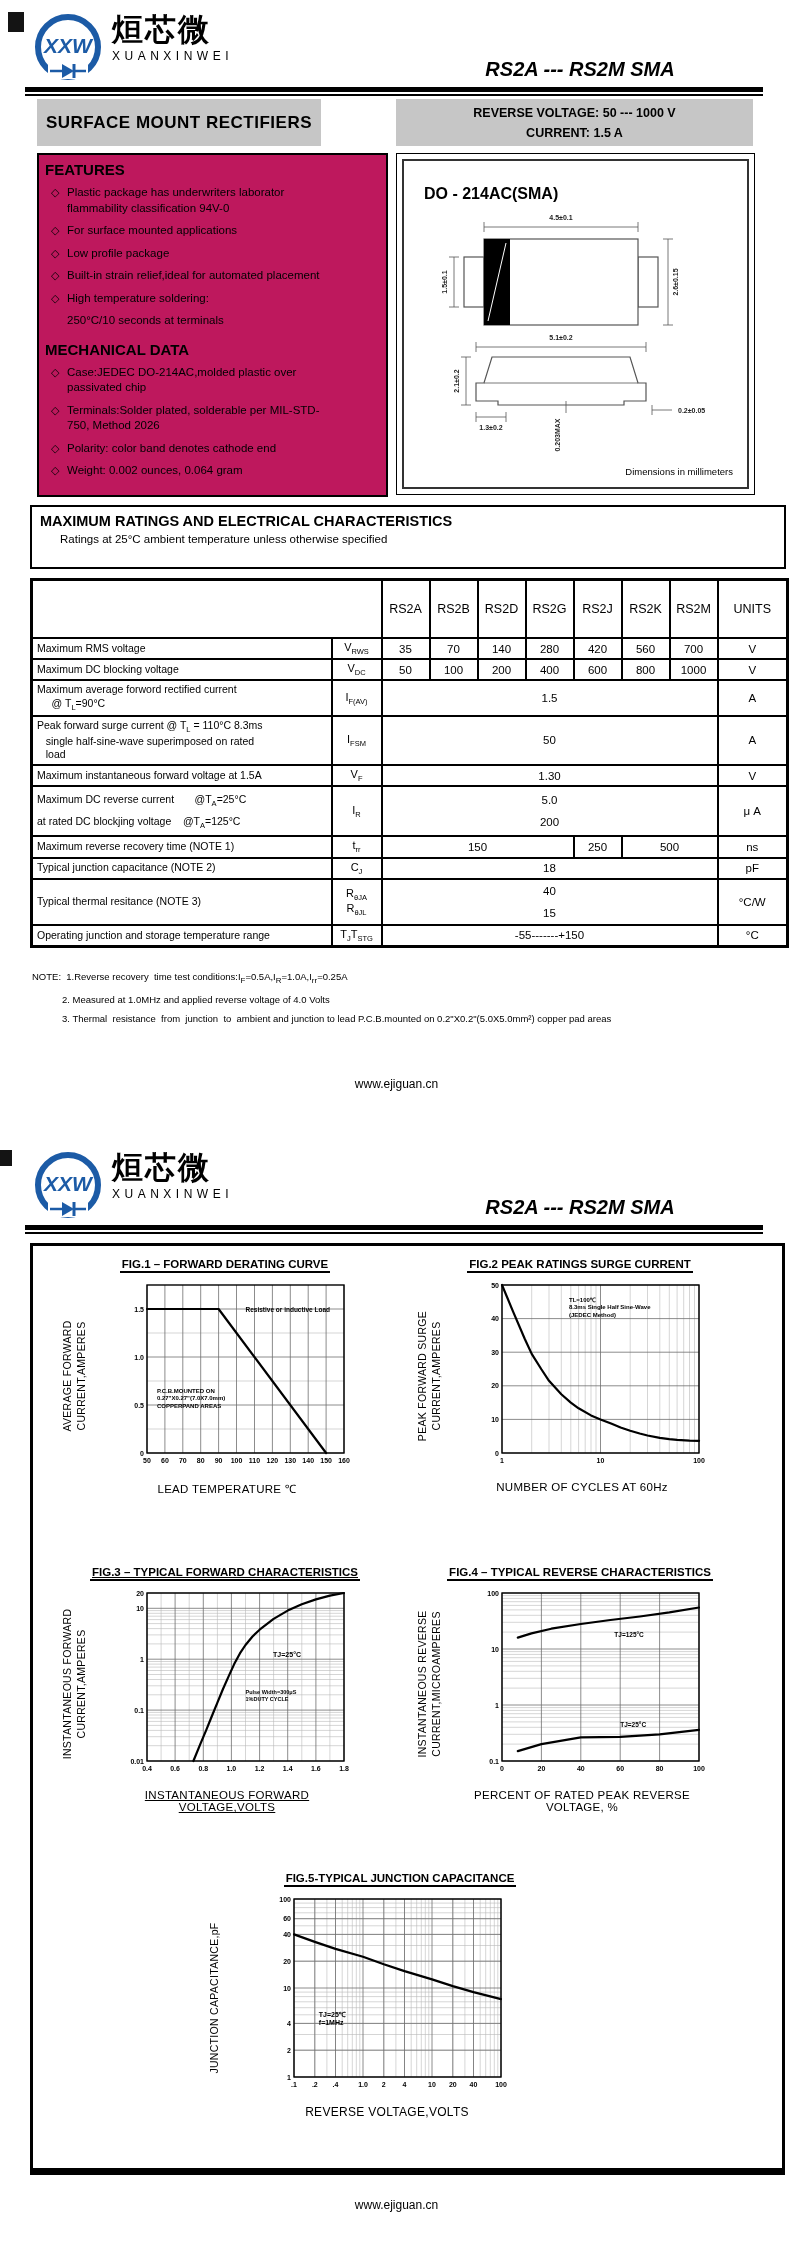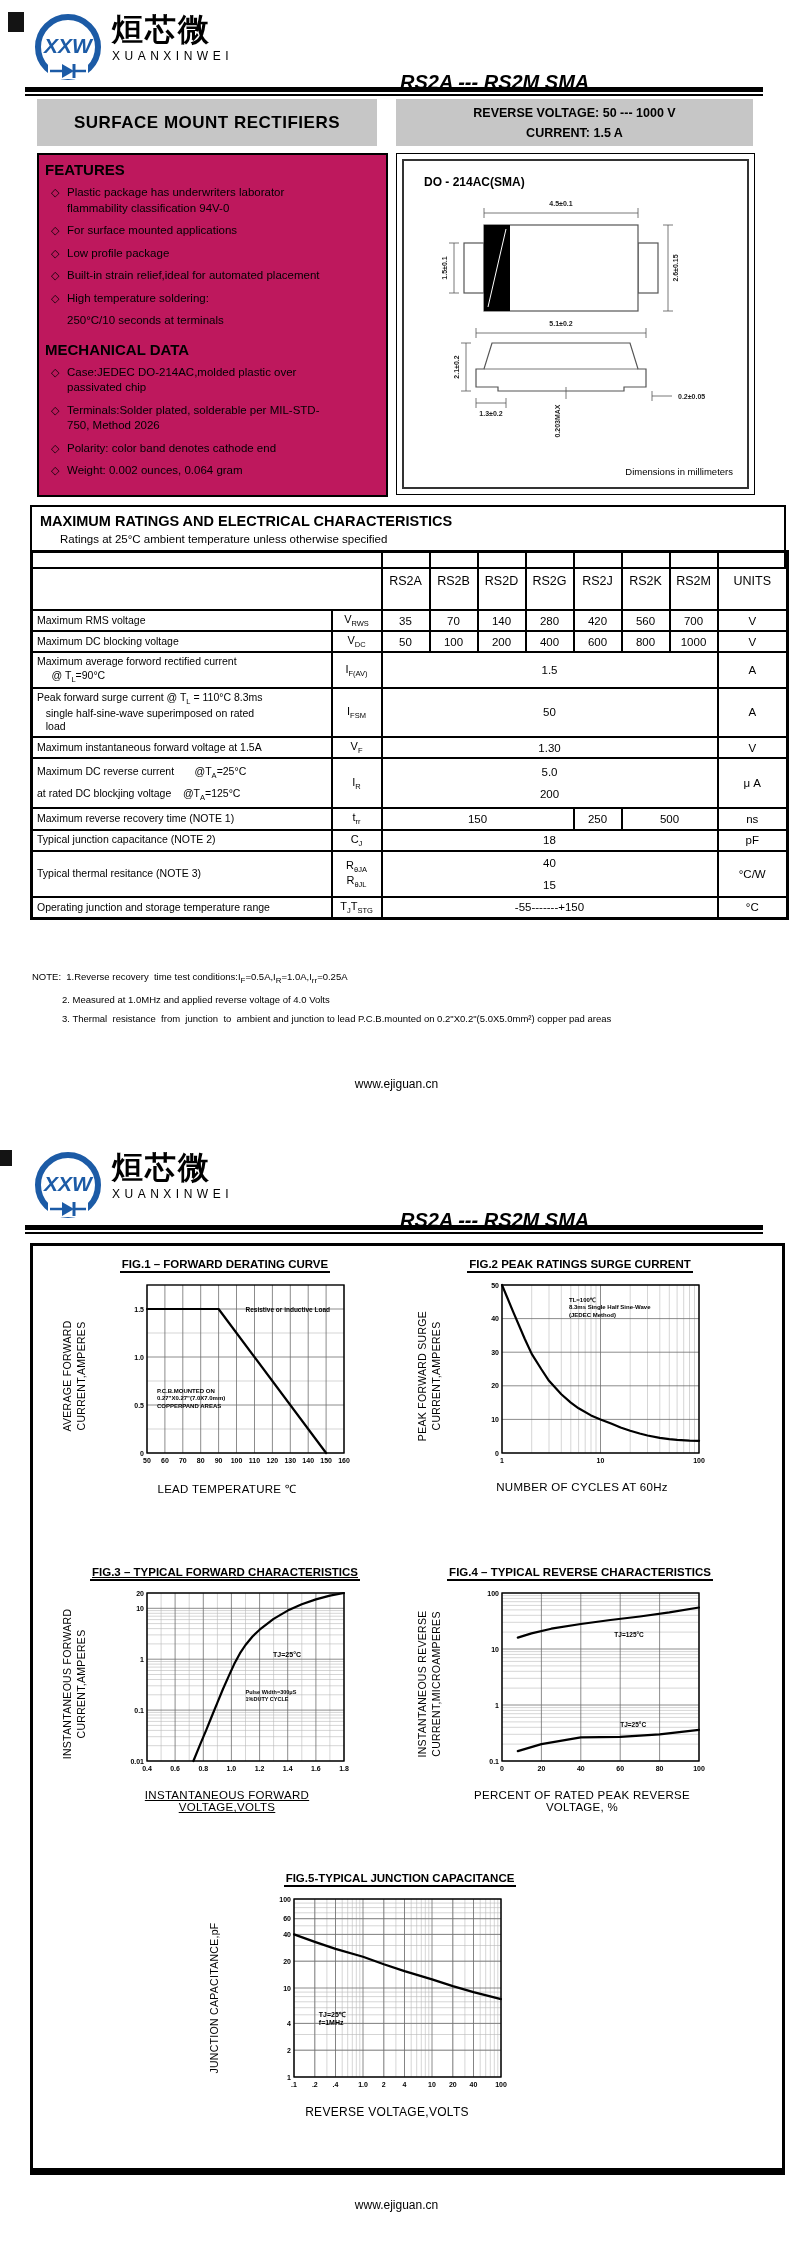--- a/index.html
+++ b/index.html
@@ -5,39 +5,39 @@
   html,body{margin:0;padding:0;background:#888;}
   body{font-family:"Liberation Sans",sans-serif;color:#000;}
   .page{position:relative;width:793px;height:2244px;background:#fff;margin:0 auto;overflow:hidden;}
   .abs{position:absolute;}
   .scan-mark{position:absolute;background:#141414;}
 
   
   .logo{display:flex;align-items:flex-start;}
   .logo-cn{font-size:31px;font-weight:bold;letter-spacing:2px;line-height:1.05;}
   .logo-en{font-size:12px;letter-spacing:4.5px;margin-top:2px;text-align:right;}
-  .doc-title{font-size:20px;font-weight:bold;font-style:italic;text-align:left;margin-top:13px;}
+  .doc-title{font-size:20px;font-weight:bold;font-style:italic;text-align:center;}
   .rule{position:absolute;left:25px;width:738px;}
   .rule .r1{height:5px;background:#000;}
   .rule .r2{height:2px;background:#000;margin-top:2px;}
 
   .graybox{position:absolute;background:#c6c6c6;display:flex;flex-direction:column;justify-content:center;align-items:center;}
   .gb-left{font-size:17px;font-weight:bold;letter-spacing:0.5px;}
   .gb-right{font-size:12.5px;font-weight:bold;line-height:1.6;}
 
   .box{position:absolute;border:2px solid #000;background:#be185d;}
   .sec-head{font-size:15px;font-weight:bold;margin:6px 0 4px 6px;}
   .fitem{display:flex;font-size:11.5px;margin:7px 4px 7px 12px;line-height:1.35;}
   .fitem .dia{width:16px;flex:0 0 16px;font-size:11px;}
   .fitem .dia.sp{visibility:hidden;}
   .fitem .ftext{white-space:pre-wrap;}
 
   .pkgbox{position:absolute;border:1.5px solid #000;}
   .pkgbox .inner{position:absolute;left:5px;top:5px;right:5px;bottom:5px;border:2.5px solid #333;}
-  .pkg-name{font-size:12px;font-weight:bold;margin:14px 0 0 20px;}
+  .pkg-name{font-size:16px;font-weight:bold;margin:24px 0 0 20px;}
   .pkg-note{position:absolute;right:14px;bottom:10px;font-size:9.5px;}
   .dimtext{font:bold 7px "Liberation Sans",sans-serif;fill:#222;}
   .dimline{stroke:#555;stroke-width:0.8;}
   .bodyline{stroke:#555;stroke-width:1.2;fill:#fff;}
 
   .rhead-box{position:absolute;border:2.5px solid #000;}
   .rhead{font-size:14.5px;font-weight:bold;margin:6px 0 0 8px;}
   .rsub{font-size:11.5px;margin:4px 0 0 28px;}
 
   table.rt{border-collapse:collapse;table-layout:fixed;width:756px;border:3px solid #000;}
@@ -97,21 +97,21 @@
       <div class="logo-cn">烜芯微</div>
       <div class="logo-en">XUANXINWEI</div>
     </div>
   </div>
   <div class="abs doc-title" style="left:400px;top:58px;width:360px;">RS2A --- RS2M  SMA</div>
   <div class="rule" style="top:87px;">
       <div class="r1"></div>
       <div class="r2"></div>
     </div>
 
-  <div class="graybox" style="left:37px;top:99px;width:340px;height:47px;">
+  <div class="graybox" style="left:37px;top:99px;width:284px;height:47px;">
     <div class="gb-left">SURFACE MOUNT  RECTIFIERS</div>
   </div>
   <div class="graybox" style="left:396px;top:99px;width:357px;height:47px;">
     <div class="gb-right" style="text-align:center;">
       <div>REVERSE VOLTAGE: 50 --- 1000 V</div>
       <div>CURRENT: 1.5 A</div>
     </div>
   </div>
 
   <div class="box" style="left:37px;top:153px;width:347px;height:340px;">
@@ -207,21 +207,21 @@
         <text class="dimtext" x="272" y="208" text-anchor="start">0.2±0.05</text>
       </svg>
       <div class="pkg-note">Dimensions in millimeters</div>
     </div>
   </div>
 
   <div class="rhead-box" style="left:30px;top:505px;width:752px;height:60px;">
     <div class="rhead">MAXIMUM RATINGS AND ELECTRICAL CHARACTERISTICS</div>
     <div class="rsub">Ratings at 25°C ambient temperature unless otherwise specified</div>
   </div>
-  <div class="abs" style="left:30px;top:550px;">
+  <div class="abs" style="left:30px;top:578px;">
       <table class="rt">
         <colgroup>
           <col style="width:300px">
           <col style="width:50px">
           <col style="width:48px">
           <col style="width:48px">
           <col style="width:48px">
           <col style="width:48px">
           <col style="width:48px">
           <col style="width:48px">

